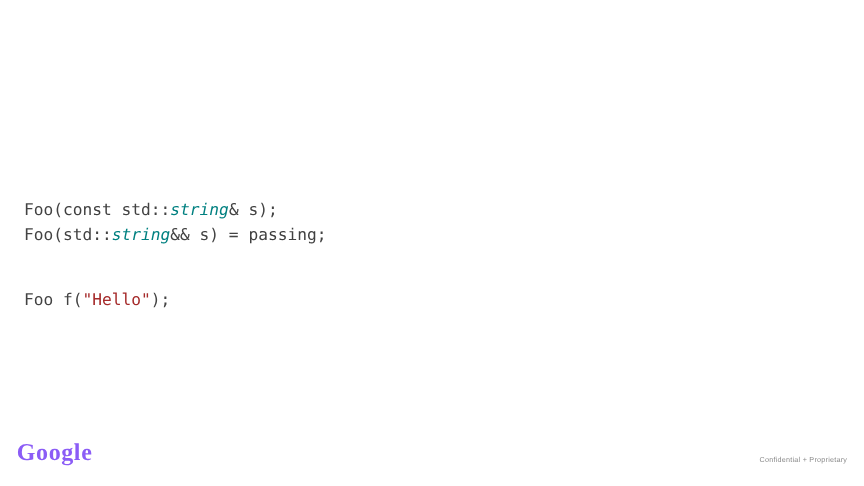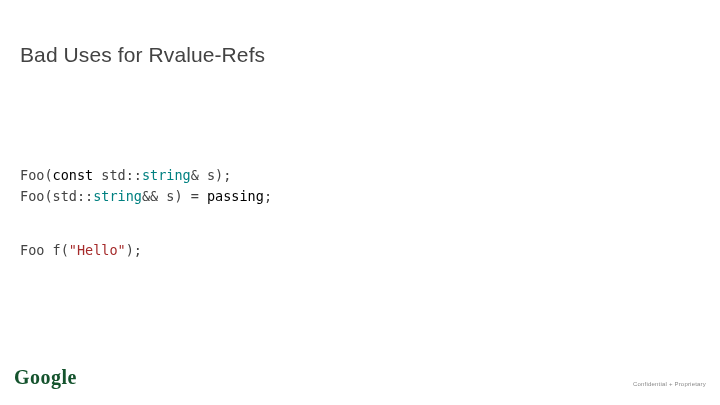--- a/index.html
+++ b/index.html
@@ -42,49 +42,48 @@
     position: absolute;
     left: 20px;
     font-family: "DejaVu Sans Mono", "Liberation Mono", monospace;
     font-size: 13.5px;
     line-height: 21px;
     white-space: pre;
   }
   .code-block-1 { top: 165px; }
   .code-block-2 { top: 240px; }
   .c-plain  { color: #434343; text-align: center; }
-  .c-kw     { color: #000000; }
+  .c-kw     { color: #404040; }
   .c-str    { color: #a52a2a; }
-  .c-teal   { color: #008080; }
+  .c-teal   { color: #008080; font-style: italic; }
   .c-punct  { color: #434343; }
   .google-logo {
     position: absolute;
     left: 14px;
     bottom: 16px;
     font-family: "Liberation Serif", serif;
     font-size: 20px;
     letter-spacing: 0.5px;
-    color: #14532d;
+    color: #8b5cf6;
     font-weight: bold;
   }
   .confidential {
     position: absolute;
     right: 14px;
     bottom: 18px;
     font-size: 6px;
     color: #8a8a8a;
     letter-spacing: 0.2px;
   }
 </style>
 </head>
 <body>
 
 <div class="slide">
 
-  <div class="title">Bad Uses for Rvalue-Refs</div>
 
 
   <div class="code-block code-block-1"><span><span class="c-plain">Foo(</span><span class="c-kw">const</span><span class="c-plain"> </span><span class="c-plain">std</span><span class="c-punct">::</span><span class="c-teal">string</span><span class="c-plain">&amp; s);</span></span>
 <span><span class="c-plain">Foo(</span><span class="c-plain">std</span><span class="c-punct">::</span><span class="c-teal">string</span><span class="c-plain">&amp;&amp; s) = </span><span class="c-kw">passing</span><span class="c-plain">;</span></span></div>
 
   <div class="code-block code-block-2"><span><span class="c-plain">Foo f(</span><span class="c-str">"Hello"</span><span class="c-plain">);</span></span></div>
 
   <div class="google-logo">Google</div>
 
   <div class="confidential">Confidential + Proprietary</div>

